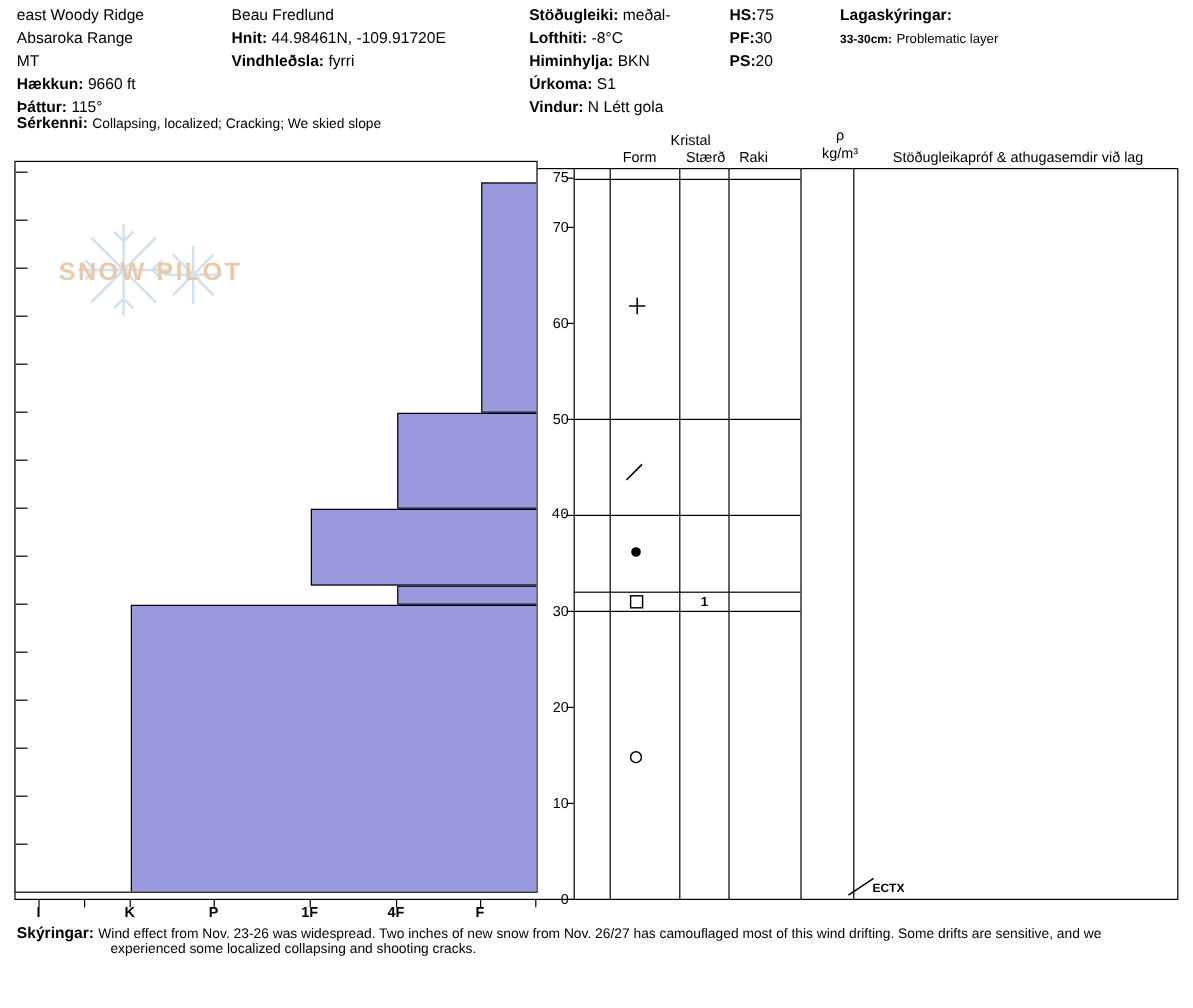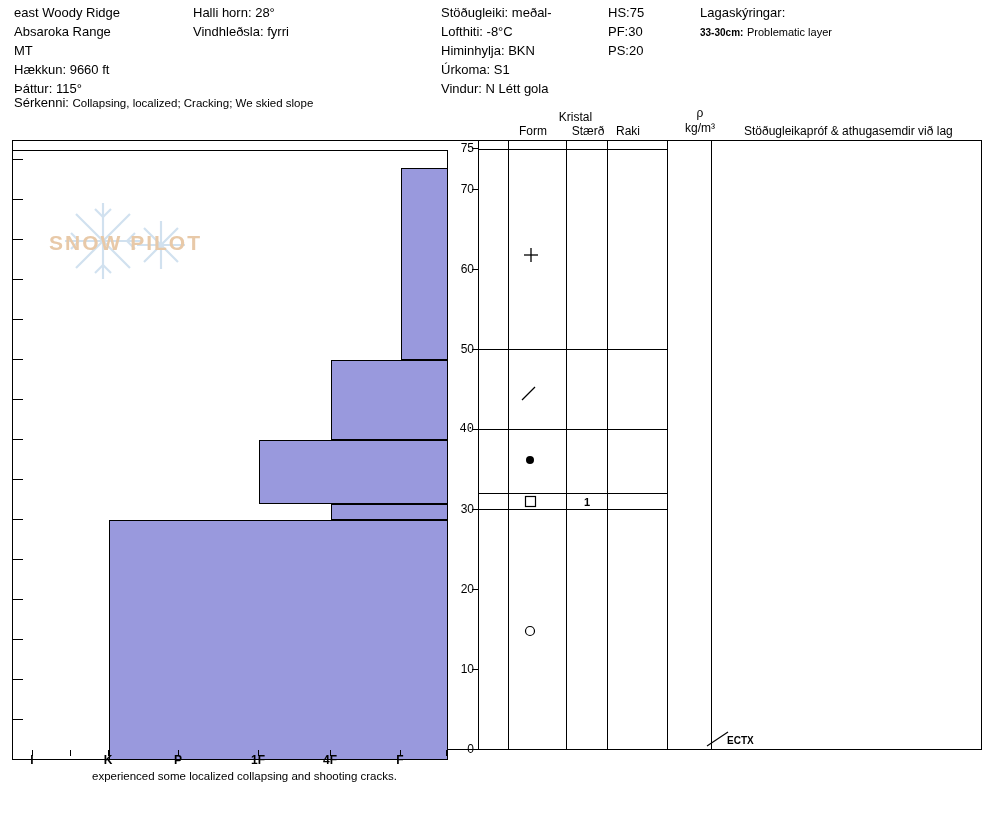--- a/index.html
+++ b/index.html
@@ -19,21 +19,21 @@
 
   
   .header {
     position: absolute;
     left: 0; top: 0;
     width: 994px;
     height: 112px;
   }
   .hdr-col { position: absolute; }
   .hdr-line { white-space: nowrap; line-height: 19px; height: 19px; }
-  .lbl { font-weight: normal; margin-top: 44px; }
+  .lbl { font-weight: bold; margin-top: 44px; }
   .val { font-weight: normal; }
 
   #col-loc  { left: 14px;  top: 3px; }
   #col-obs  { left: 193px; top: 3px; }
   #col-cond { left: 441px; top: 3px; }
   #col-hs   { left: 608px; top: 3px; }
   #col-lag  { left: 700px; top: 3px; }
 
   .small-lbl { font-weight: bold; font-size: 10px; }
   .small-val { font-size: 11px; }
@@ -46,21 +46,21 @@
     position: absolute;
     left: 12px; top: 140px;
     width: 970px; height: 610px;
     border: 1px solid #000;
     box-sizing: border-box;
   }
 
   
   .profile {
     position: absolute;
-    left: 12px; top: 150px;
+    left: 12px; top: 134px;
     width: 436px; height: 610px;
     box-sizing: border-box;
     border: 1px solid #000;
     background: #fff;
     overflow: hidden;
   }
   .profile .tick {
     position: absolute;
     left: 0; width: 10px; height: 0;
     border-top: 1px solid #000;
@@ -187,22 +187,23 @@
     <div class="hdr-line"><span class="val">east Woody Ridge</span></div>
     <div class="hdr-line"><span class="val">Absaroka Range</span></div>
     <div class="hdr-line"><span class="val">MT</span></div>
     <div class="hdr-line"><span class="lbl">Hækkun:</span>
       <span class="val">9660 ft</span></div>
     <div class="hdr-line"><span class="lbl">Þáttur:</span>
       <span class="val">115°</span></div>
   </div>
 
   <div class="hdr-col" id="col-obs">
-    <div class="hdr-line"><span class="lbl">Halli horn:</span>
-      <span class="val">28°</span></div>
+    <div class="hdr-line"><span class="val">Beau  Fredlund</span></div>
+    <div class="hdr-line"><span class="lbl">Hnit:</span>
+      <span class="val">44.98461N, -109.91720E</span></div>
     <div class="hdr-line"><span class="lbl">Vindhleðsla:</span>
       <span class="val">fyrri</span></div>
   </div>
 
   <div class="hdr-col" id="col-cond">
     <div class="hdr-line"><span class="lbl">Stöðugleiki:</span>
       <span class="val">meðal-</span></div>
     <div class="hdr-line"><span class="lbl">Lofthiti:</span>
       <span class="val">-8°C</span></div>
     <div class="hdr-line"><span class="lbl">Himinhylja:</span>
@@ -379,14 +380,18 @@
   <div class="hard-tick" style="left:434px;"></div>
   <div class="hard-lbl" style="left:20px;">I</div>
   <div class="hard-lbl" style="left:96px;">K</div>
   <div class="hard-lbl" style="left:166px;">P</div>
   <div class="hard-lbl" style="left:246px;">1F</div>
   <div class="hard-lbl" style="left:318px;">4F</div>
   <div class="hard-lbl" style="left:388px;">F</div>
 </div>
 
 <div class="footer">
+  <div>
+    <span class="fl">Skýringar:</span>
+    <span class="ft">Wind effect from Nov. 23-26 was widespread.  Two inches of new snow from Nov. 26/27 has camouflaged most of this wind drifting.  Some drifts are sensitive, and we</span>
+  </div>
   <div class="footer-line2">experienced some localized collapsing and shooting cracks.</div>
 </div>
 
 </body></html>

